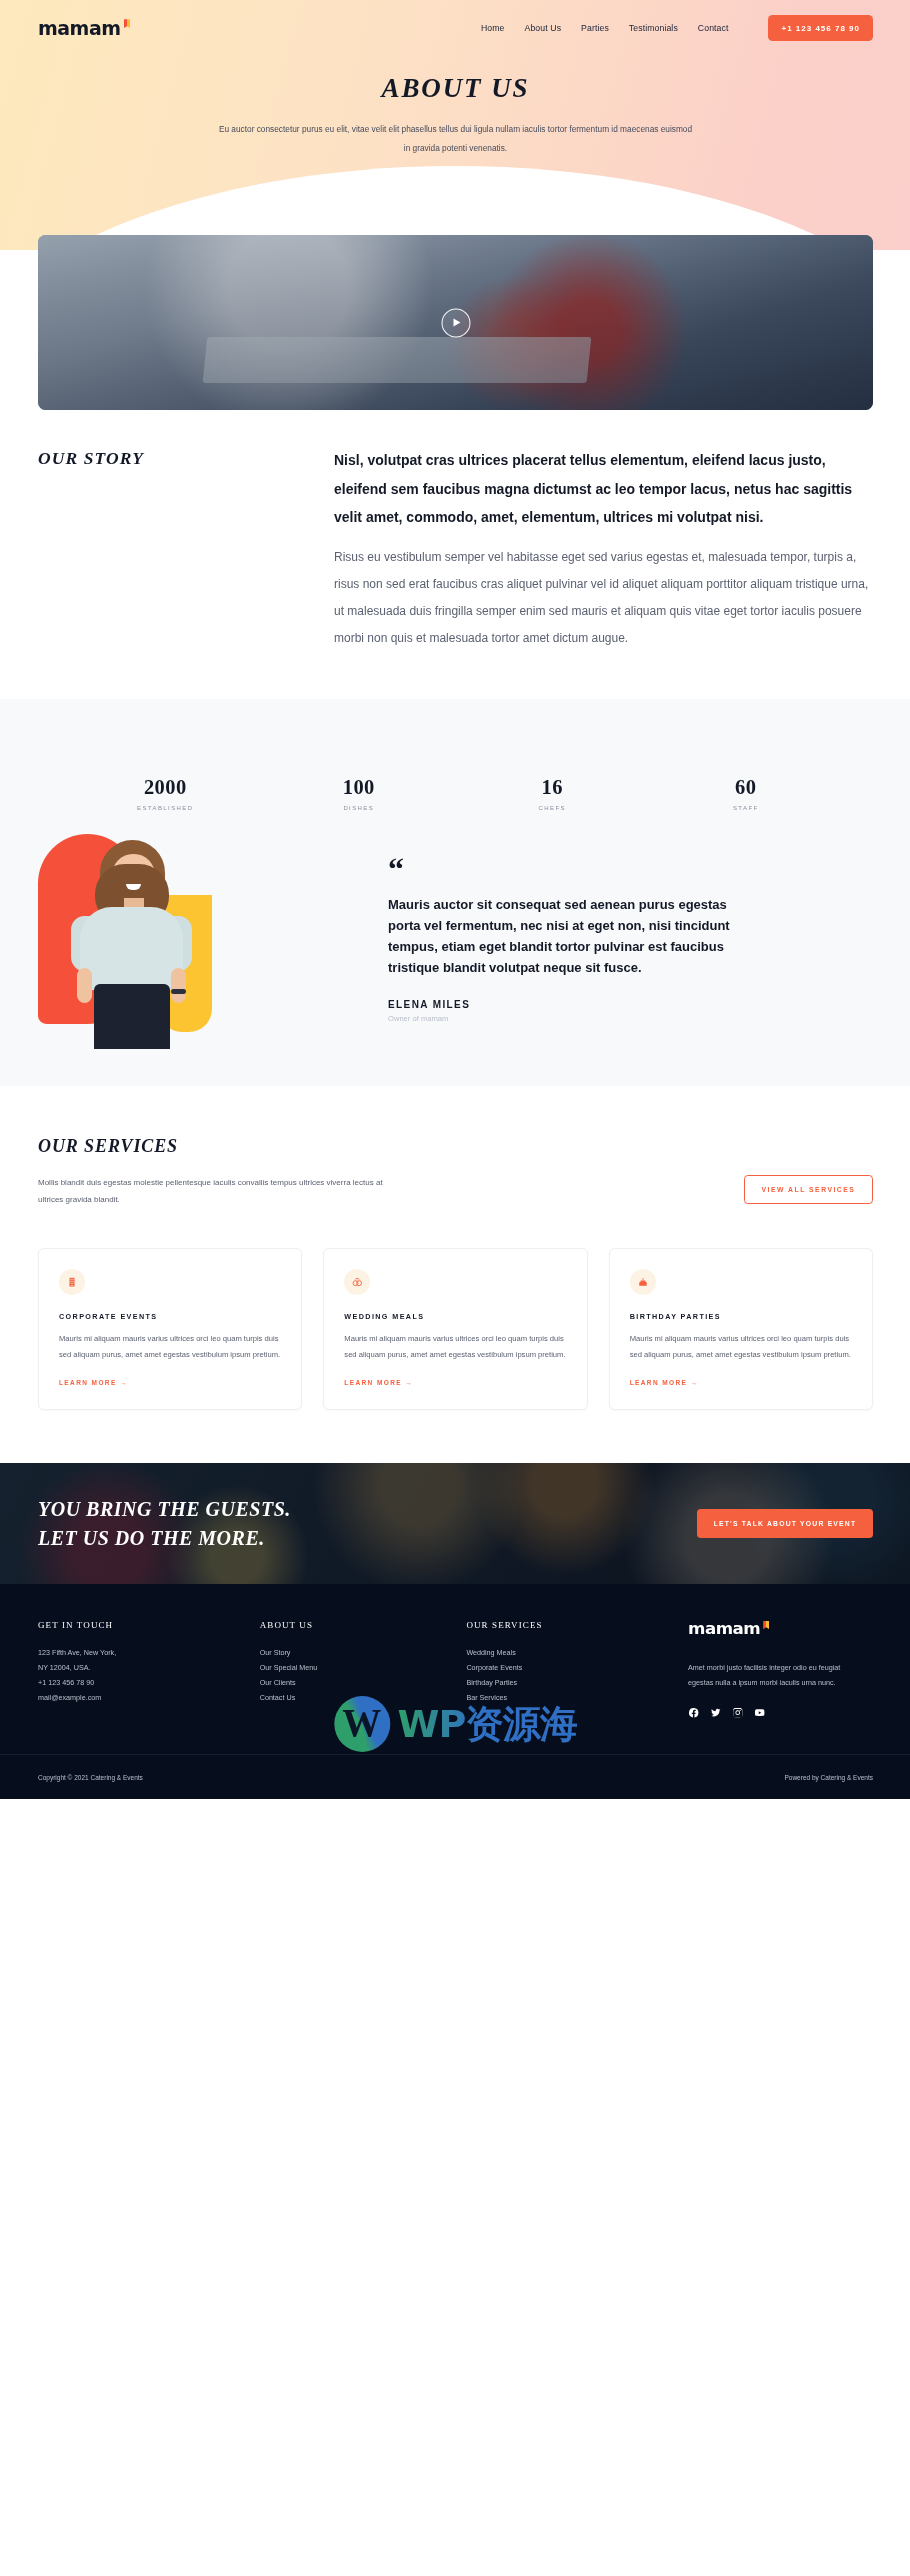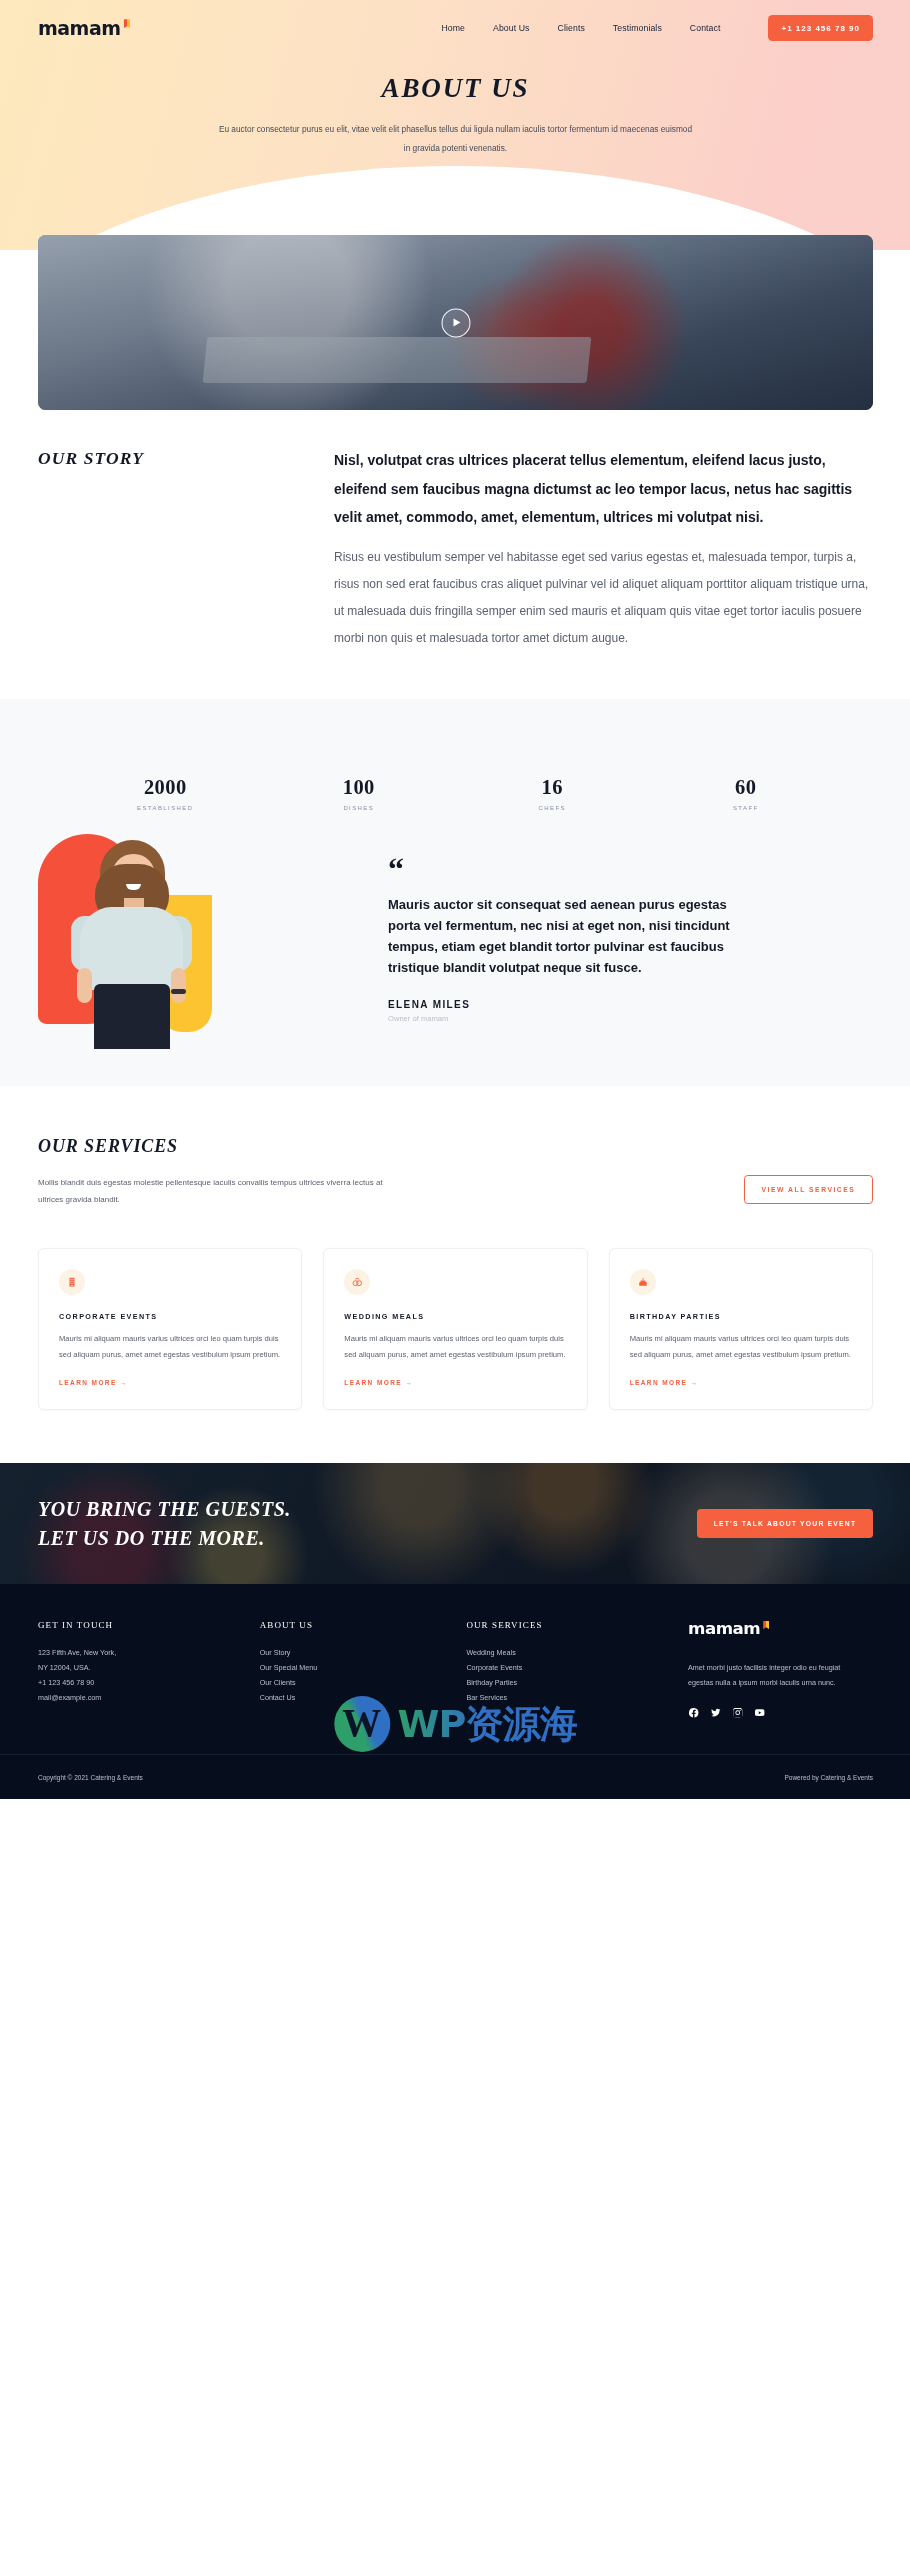--- a/index.html
+++ b/index.html
@@ -54,21 +54,21 @@
     position: relative;
   }
   .logo-flag {
     display: inline-block;
     width: 6.8px; height: 9px;
     margin-left: 3px; margin-top: 0.8px;
     position: relative;
     background: linear-gradient(90deg, #f5513a 0%, #f5513a 48%, #fdbb2f 48%, #fdbb2f 100%);
     clip-path: polygon(0 0, 100% 0, 100% 100%, 50% 78%, 0 100%);
   }
-  .nav-links { display: flex; align-items: center; gap: 28px; }
+  .nav-links { display: flex; align-items: center; gap: 20px; }
   .nav-link {
     font-size: 8.7px;
     color: #20273a;
     text-decoration: none;
     letter-spacing: 0.1px;
     cursor: pointer;
   }
   .phone-btn {
     margin-left: 20px;
     background: #f5603e;
@@ -524,21 +524,21 @@
     <div class="hero-curve"></div>
 
     <nav class="nav">
       <div class="logo">
         <span>mamam</span>
         <span class="logo-flag"></span>
       </div>
       <div class="nav-links">
         <a class="nav-link">Home</a>
         <a class="nav-link">About Us</a>
-        <a class="nav-link">Clients</a>
+        <a class="nav-link">Parties</a>
         <a class="nav-link">Testimonials</a>
         <a class="nav-link">Contact</a>
         <button class="phone-btn">+1 123 456 78 90</button>
       </div>
     </nav>
 
     <div class="hero-body">
       <h1 class="hero-title">ABOUT US</h1>
       <p class="hero-sub">Eu auctor consectetur purus eu elit, vitae velit elit phasellus tellus dui ligula nullam iaculis tortor fermentum id maecenas euismod in gravida potenti venenatis.</p>
     </div>

